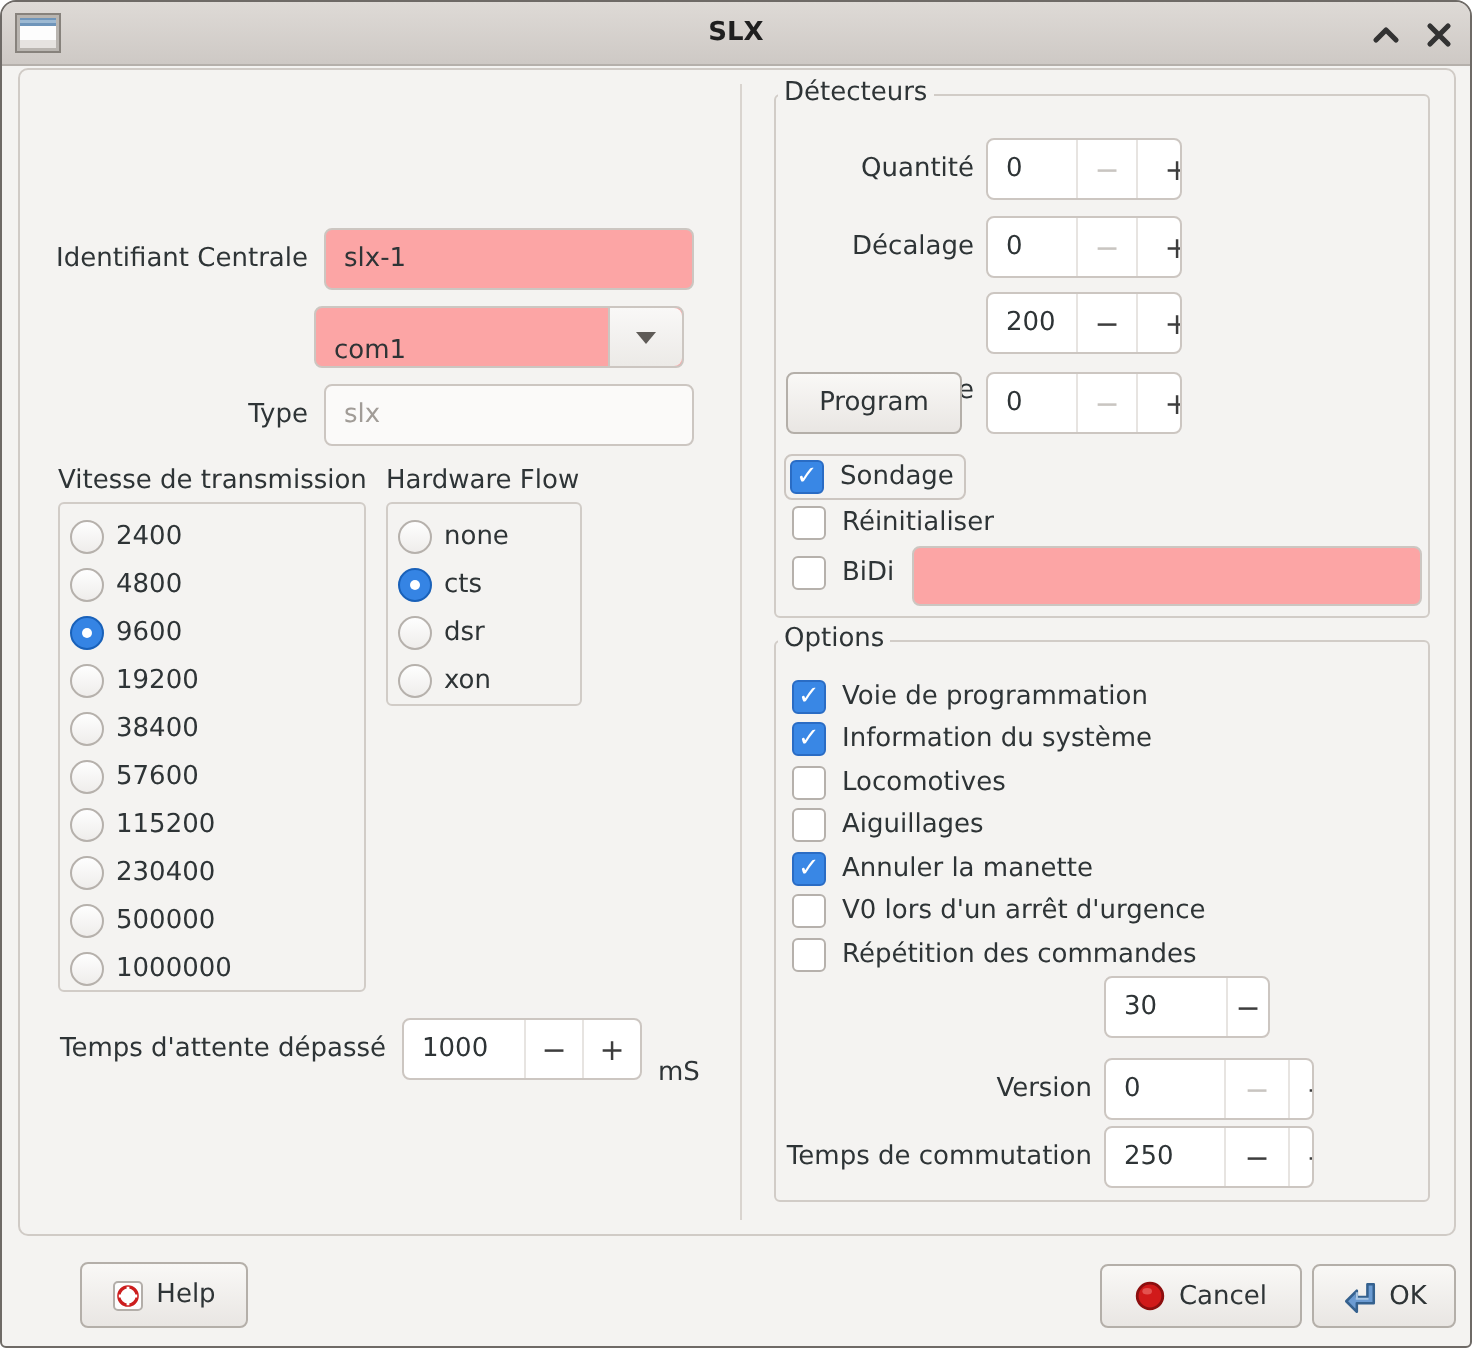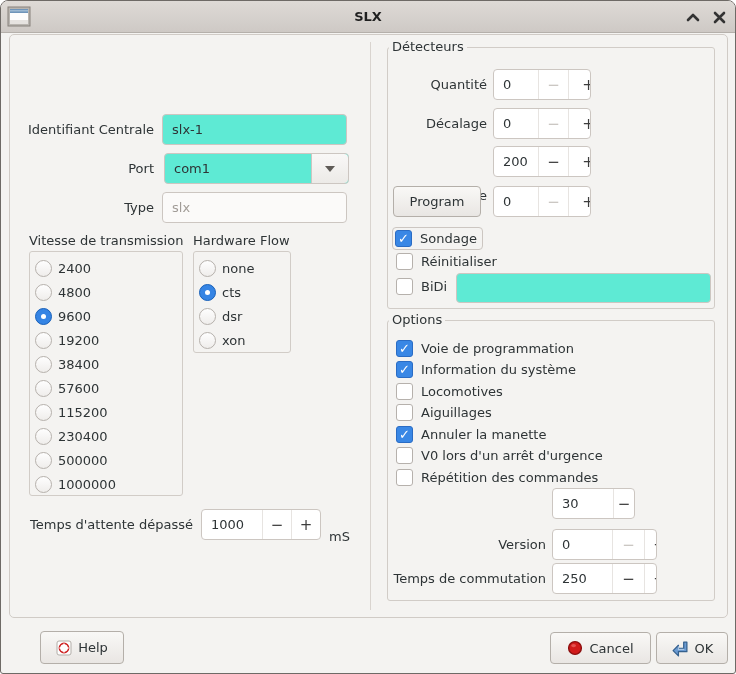--- a/index.html
+++ b/index.html
@@ -11,21 +11,21 @@
        background:linear-gradient(#dedad6,#cec9c5);border-bottom:1px solid #b5b0ab;}
   .wtitle{position:absolute;left:0;right:0;top:0;height:31px;display:flex;
        align-items:center;justify-content:center;font-weight:bold;color:#1f1f1f;}
   .tbtn{position:absolute;display:flex;align-items:center;justify-content:center;cursor:default;}
   .contentframe{position:absolute;left:8px;top:33px;width:719px;height:584px;
        border:1px solid #d0cbc6;border-radius:5px;box-sizing:border-box;}
   .vdivider{position:absolute;left:369px;top:41px;width:1px;height:568px;background:#d9d4cf;}
   .rlbl{position:absolute;display:flex;align-items:center;justify-content:flex-end;
        white-space:nowrap;}
   .llbl{position:absolute;display:flex;align-items:center;white-space:nowrap;}
-  .field{position:absolute;background:#5eead4;border:1px solid #ccc6c1;border-radius:4px;
+  .field{position:absolute;background:#fca5a5;border:1px solid #ccc6c1;border-radius:4px;
        display:flex;align-items:center;padding:0 9px;box-sizing:border-box;}
   .field.disabled{background:#fbfaf9;color:#a19c97;}
   .arrowbox{position:absolute;right:0;top:0;bottom:0;width:36px;
        border-left:1px solid #ccc6c1;display:flex;align-items:center;justify-content:center;
        background:linear-gradient(#f9f8f7,#eceae7);border-radius:0 4px 4px 0;}
   .tri{width:0;height:0;border-left:5px solid transparent;border-right:5px solid transparent;
        border-top:6px solid #5f5b57;}
   .spin{position:absolute;display:flex;background:#ffffff;border:1px solid #ccc6c1;
        border-radius:4px;box-sizing:border-box;overflow:hidden;}
   .spin .val{display:flex;align-items:center;padding-left:9px;box-sizing:border-box;}
@@ -81,22 +81,21 @@
   </div>
 
   <div class="contentframe"></div>
   <div class="vdivider"></div>
 
   <span class="rlbl" style="left:16px;top:113px;width:137px;height:31px;">Identifiant Centrale</span>
   <div class="field" style="left:161px;top:113px;width:185px;height:31px;">
     <span>slx-1</span>
   </div>
 
-  <span class="rlbl" style="left:16px;top:152px;width:137px;height:31px;">Port</span>
-  <div class="field" style="left:163px;top:152px;width:185px;height:31px;">
+  <div class="field" style="left:156px;top:152px;width:185px;height:31px;align-items:flex-end;">
     <span>com1</span>
     <span class="arrowbox">
       <span class="tri"></span>
     </span>
   </div>
 
   <span class="rlbl" style="left:16px;top:191px;width:137px;height:31px;">Type</span>
   <div class="field disabled" style="left:161px;top:191px;width:185px;height:31px;">
     <span>slx</span>
   </div>

